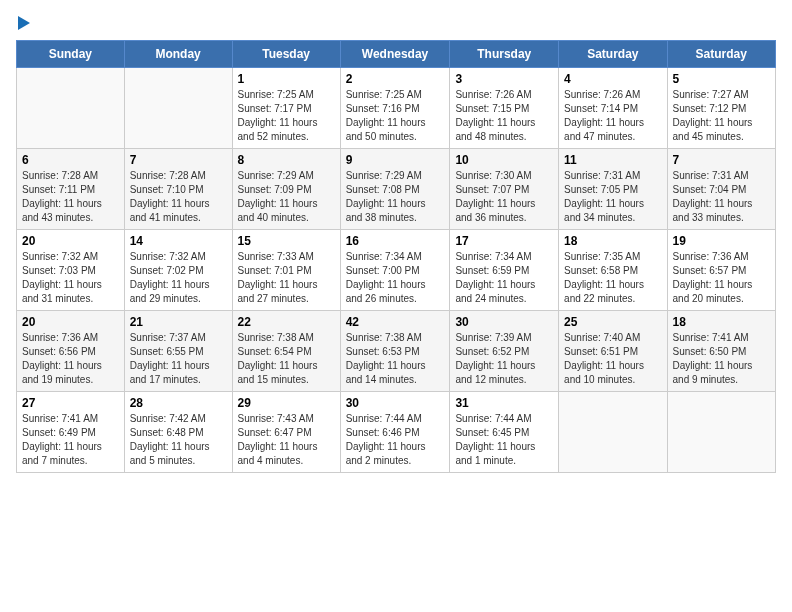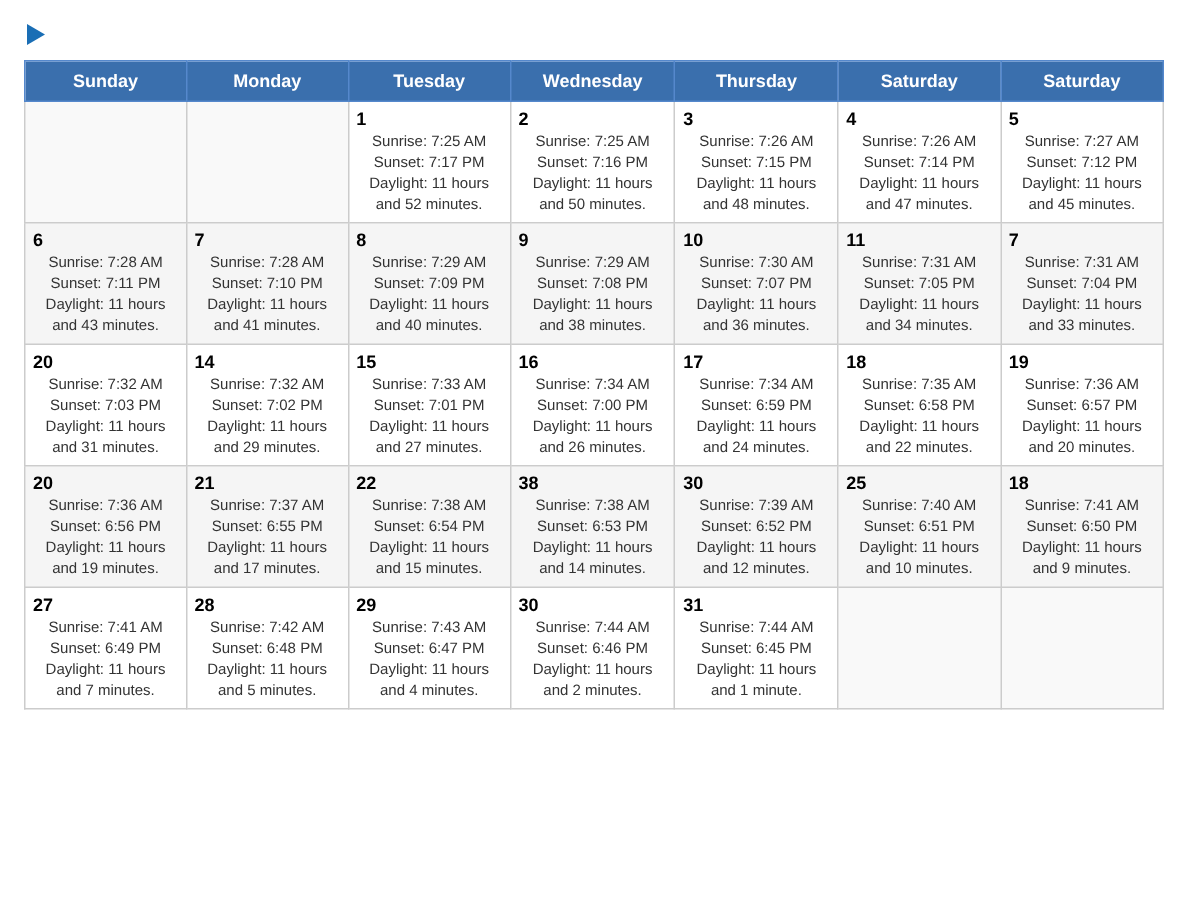--- a/index.html
+++ b/index.html
@@ -62,21 +62,20 @@
     .day-num {
       font-weight: bold;
       font-size: 12px;
       margin-bottom: 2px;
       display: block;
     }
     .day-info {
       font-size: 10px;
       color: #333;
       line-height: 1.4;
-      text-align: center;
     }
     .empty-cell {
       background: #f9f9f9;
     }
     .logo-wrapper {
       display: flex;
       align-items: center;
     }
     .general-text { color: #333; font-weight: bold; font-size: 20px; }
     .blue-text { color: #1a6eb5; font-weight: bold; font-size: 20px; }
@@ -212,21 +211,21 @@
         </td>
         <td>
           <span class="day-num">21</span>
           <div class="day-info">Sunrise: 7:37 AM<br>Sunset: 6:55 PM<br>Daylight: 11 hours and 17 minutes.</div>
         </td>
         <td>
           <span class="day-num">22</span>
           <div class="day-info">Sunrise: 7:38 AM<br>Sunset: 6:54 PM<br>Daylight: 11 hours and 15 minutes.</div>
         </td>
         <td>
-          <span class="day-num">38</span>
+          <span class="day-num">42</span>
           <div class="day-info">Sunrise: 7:38 AM<br>Sunset: 6:53 PM<br>Daylight: 11 hours and 14 minutes.</div>
         </td>
         <td>
           <span class="day-num">30</span>
           <div class="day-info">Sunrise: 7:39 AM<br>Sunset: 6:52 PM<br>Daylight: 11 hours and 12 minutes.</div>
         </td>
         <td>
           <span class="day-num">25</span>
           <div class="day-info">Sunrise: 7:40 AM<br>Sunset: 6:51 PM<br>Daylight: 11 hours and 10 minutes.</div>
         </td>

